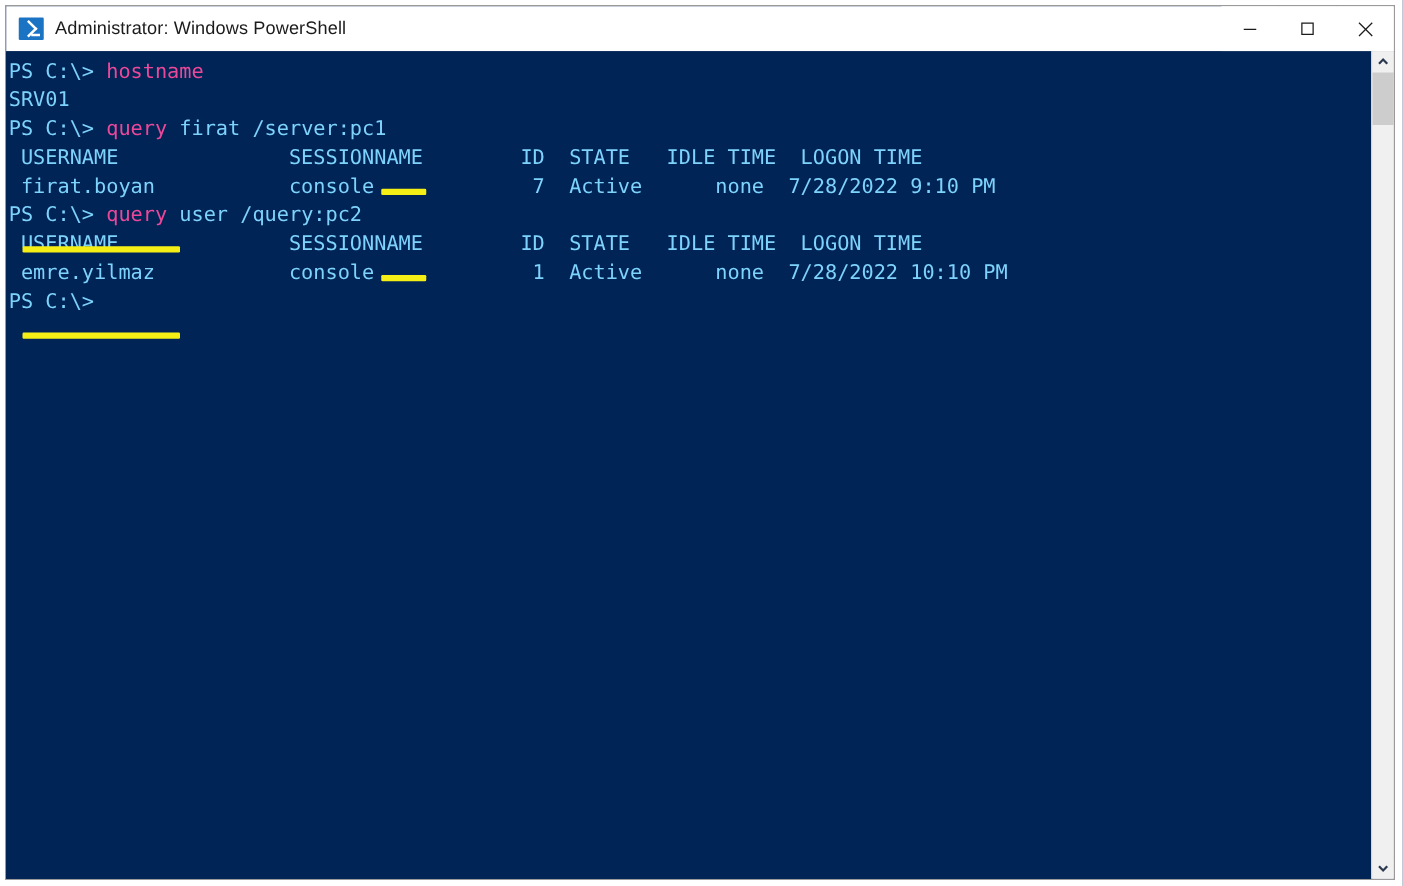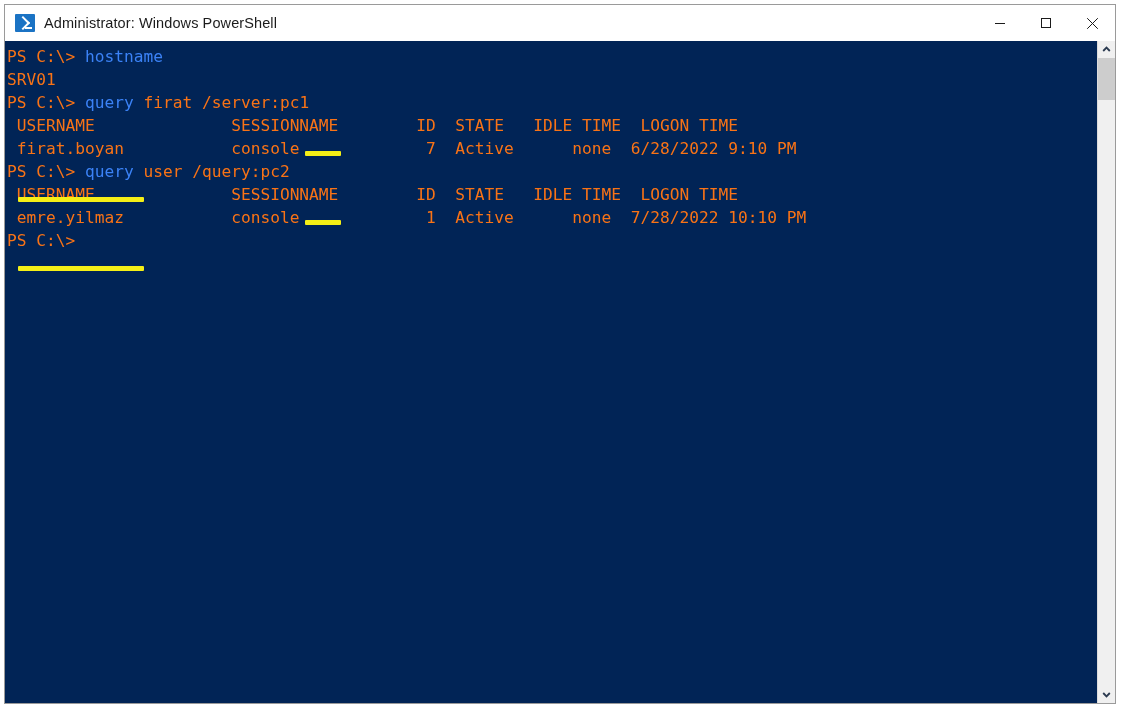--- a/index.html
+++ b/index.html
@@ -114,22 +114,22 @@
   pre#console-text {
     margin: 0;
     padding: 0 0 0 2px;
     font-family: "DejaVu Sans Mono", "Liberation Mono", monospace;
     font-size: 16.2px;
     line-height: 23px;
     color: #ffffff;
     white-space: pre;
     letter-spacing: 0px;
   }
-  .cmd { color: #3b82f6; }
-  .out { color: #f97316; }
+  .cmd { color: #ec4899; }
+  .out { color: #7dd3fc; }
 
   
   .annot {
     position: absolute;
     height: 5px;
     background: #f5ef16;
     border-radius: 1px;
   }
 
   
@@ -197,21 +197,21 @@
     </div>
   </div>
 
   <div id="terminal-wrap">
 
     <div id="terminal">
       <pre id="console-text"><span class="out">PS C:\&gt; </span><span class="cmd">hostname</span>
 <span class="out">SRV01</span>
 <span class="out">PS C:\&gt; </span><span class="cmd">query</span><span class="out"> firat /server:pc1</span>
 <span class="out"> USERNAME              SESSIONNAME        ID  STATE   IDLE TIME  LOGON TIME</span>
-<span class="out"> firat.boyan           console             7  Active      none  6/28/2022 9:10 PM</span>
+<span class="out"> firat.boyan           console             7  Active      none  7/28/2022 9:10 PM</span>
 <span class="out">PS C:\&gt; </span><span class="cmd">query</span><span class="out"> user /query:pc2</span>
 <span class="out"> USERNAME              SESSIONNAME        ID  STATE   IDLE TIME  LOGON TIME</span>
 <span class="out"> emre.yilmaz           console             1  Active      none  7/28/2022 10:10 PM</span>
 <span class="out">PS C:\&gt;</span></pre>
       <div id="annotation-layer">
           <div class="annot" style="left: 300px; top: 110px; width: 36px; background: rgb(245, 239, 22);"></div>
           <div class="annot" style="left: 13px; top: 156px; width: 126px; background: rgb(245, 239, 22);"></div>
           <div class="annot" style="left: 300px; top: 179px; width: 36px; background: rgb(245, 239, 22);"></div>
           <div class="annot" style="left: 13px; top: 225px; width: 126px; background: rgb(245, 239, 22);"></div>
         </div>

